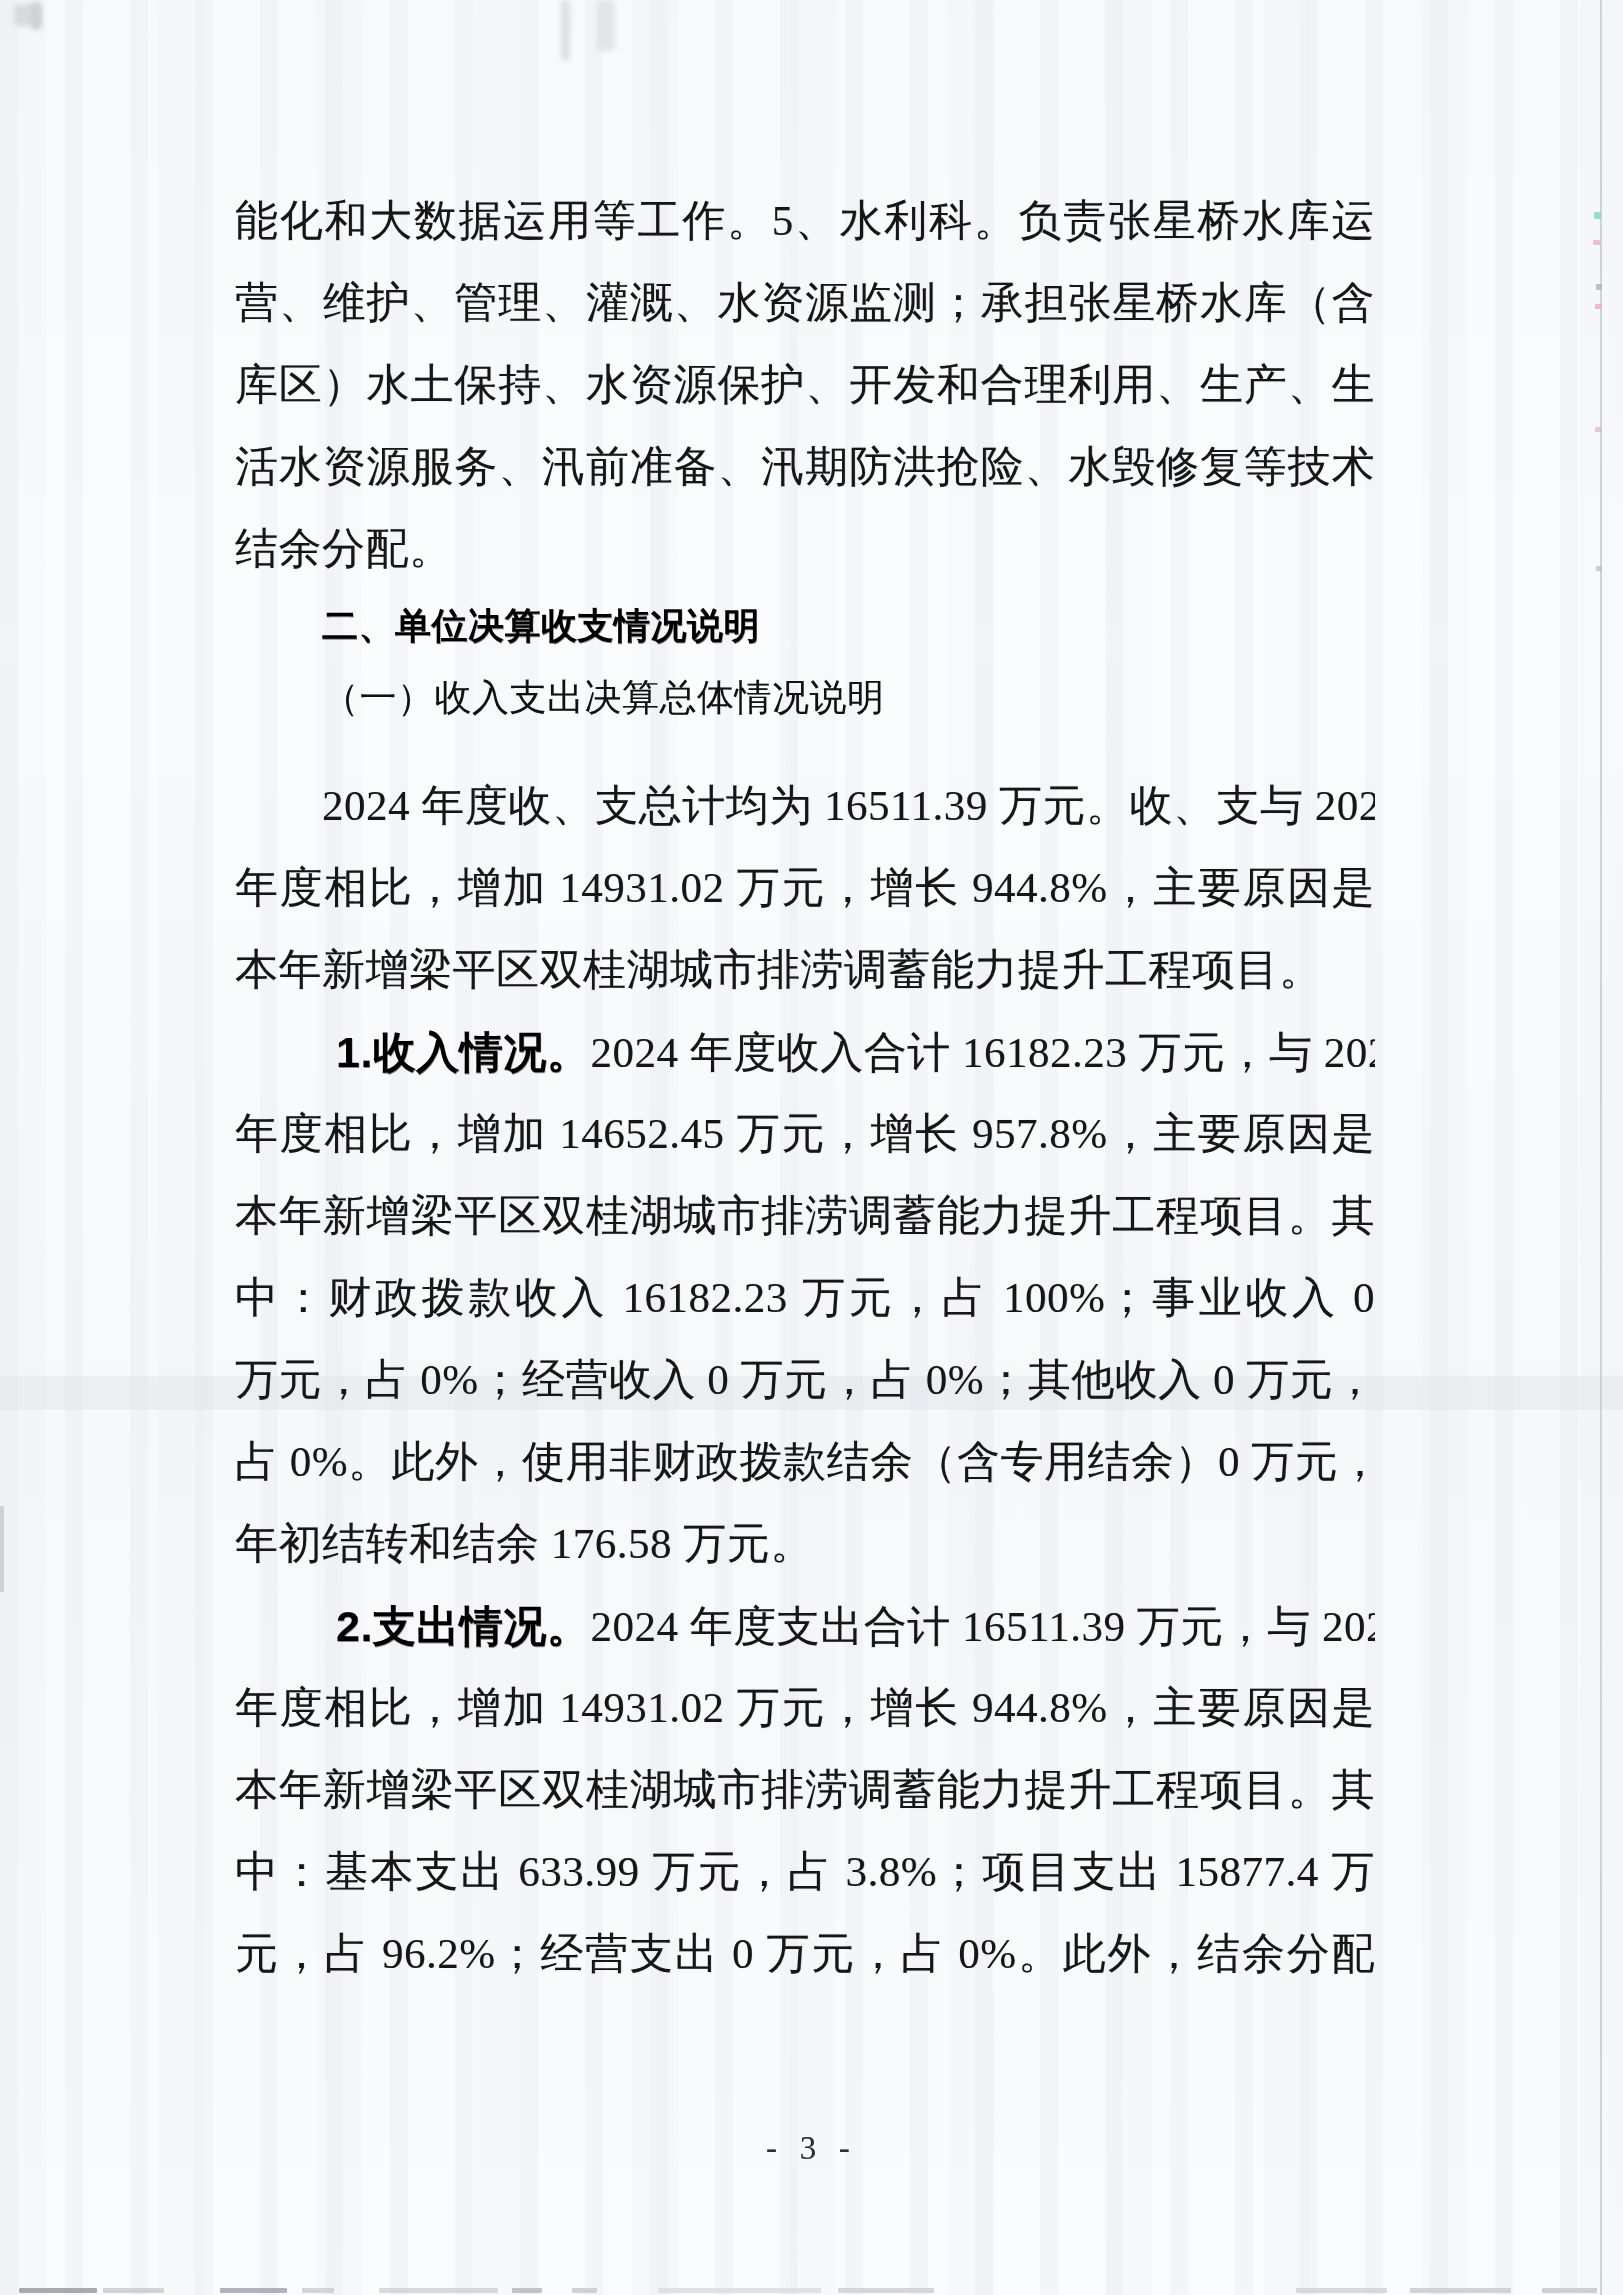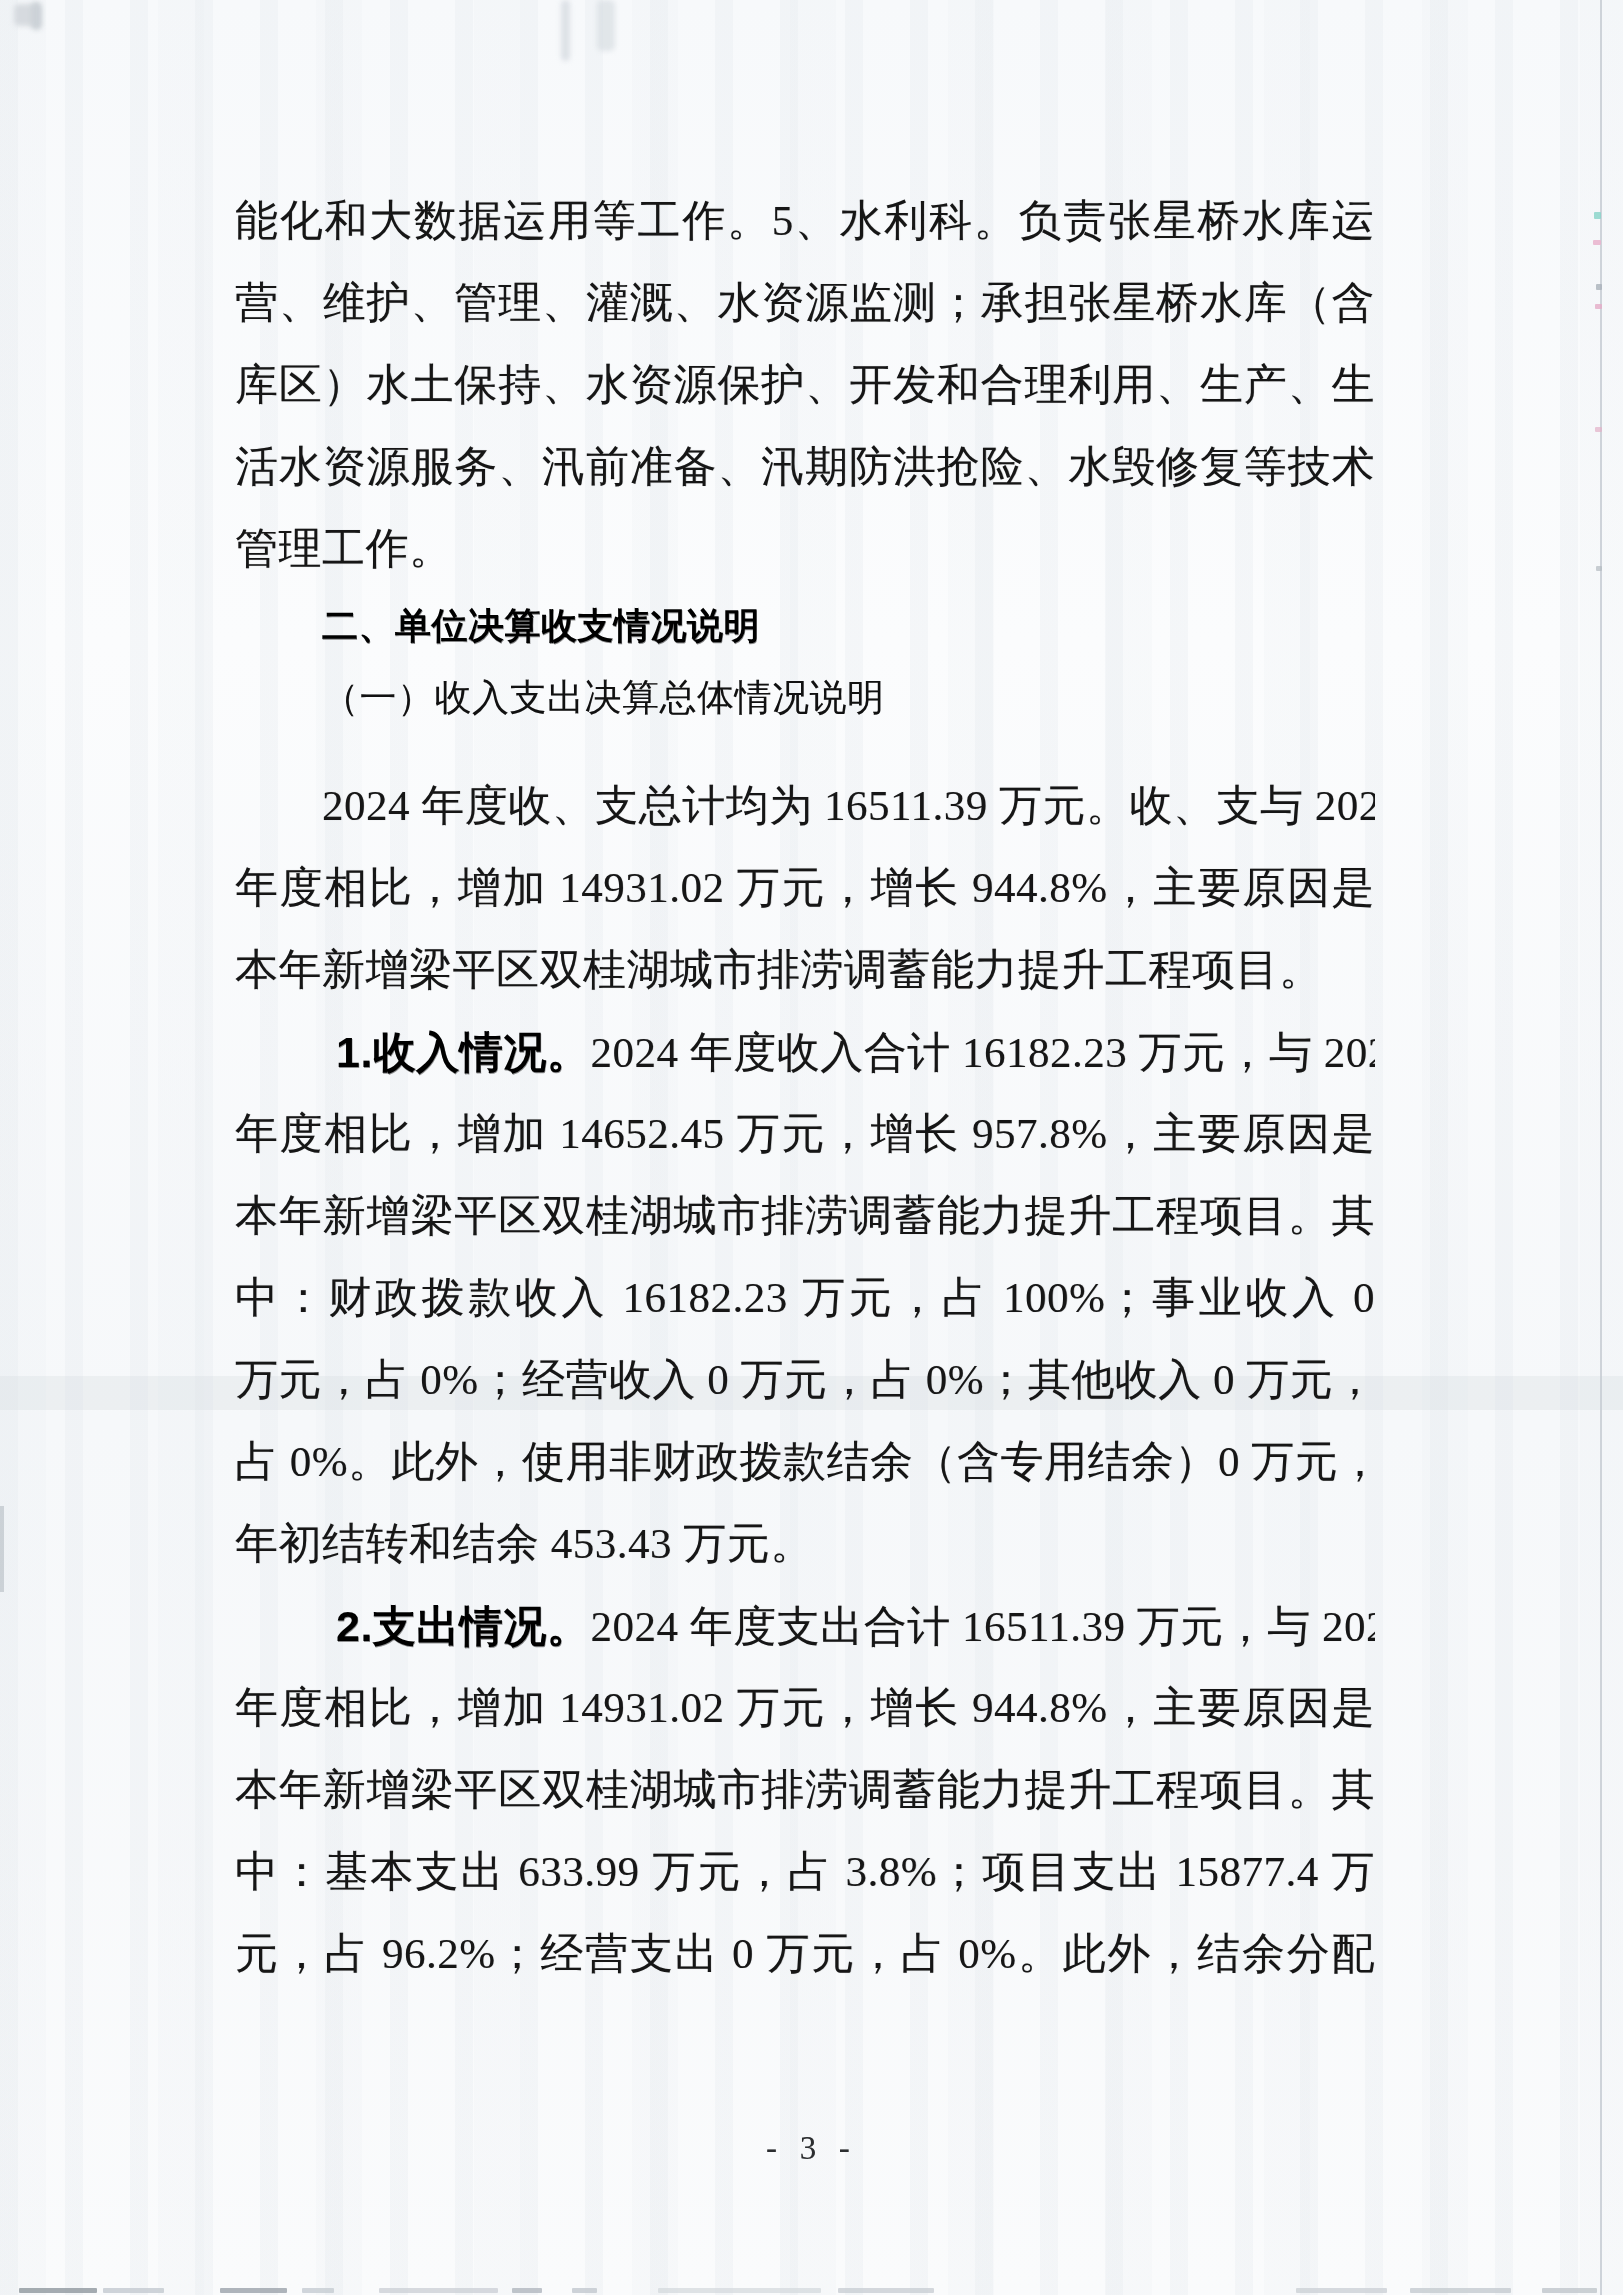--- a/index.html
+++ b/index.html
@@ -147,39 +147,39 @@
   <div class="artifact dash" style="left:1296px; width:91px; background:#ccd1d6; opacity:.8;"></div>
   <div class="artifact dash" style="left:1410px; width:101px; background:#c4cad0; opacity:.8;"></div>
   <div class="artifact dash" style="left:1542px; width:55px; background:#bfc5cb; opacity:.8;"></div>
 
   <main class="textblock">
 
     <div class="ln">能化和大数据运用等工作。5、水利科。负责张星桥水库运</div>
     <div class="ln">营、维护、管理、灌溉、水资源监测；承担张星桥水库（含</div>
     <div class="ln">库区）水土保持、水资源保护、开发和合理利用、生产、生</div>
     <div class="ln">活水资源服务、汛前准备、汛期防洪抢险、水毁修复等技术</div>
-    <div class="ln last">管理工作。</div>
+    <div class="ln last">结余分配。</div>
 
     <div class="ln heading indent">二、单位决算收支情况说明</div>
 
     <div class="ln kaiti indent">（一）收入支出决算总体情况说明</div>
 
     <div class="ln indent gap-above">2024 年度收、支总计均为 16511.39 万元。收、支与 2023</div>
     <div class="ln">年度相比，增加 14931.02 万元，增长 944.8%，主要原因是</div>
     <div class="ln last">本年新增梁平区双桂湖城市排涝调蓄能力提升工程项目。</div>
 
     <div class="ln indent">
       <span class="runin">1.收入情况。</span><span>2024 年度收入合计 16182.23 万元，与 2023</span>
     </div>
     <div class="ln">年度相比，增加 14652.45 万元，增长 957.8%，主要原因是</div>
     <div class="ln">本年新增梁平区双桂湖城市排涝调蓄能力提升工程项目。其</div>
     <div class="ln">中：财政拨款收入 16182.23 万元，占 100%；事业收入 0</div>
     <div class="ln">万元，占 0%；经营收入 0 万元，占 0%；其他收入 0 万元，</div>
     <div class="ln">占 0%。此外，使用非财政拨款结余（含专用结余）0 万元，</div>
-    <div class="ln last">年初结转和结余 453.43 万元。</div>
+    <div class="ln last">年初结转和结余 176.58 万元。</div>
 
     <div class="ln indent">
       <span class="runin">2.支出情况。</span><span>2024 年度支出合计 16511.39 万元，与 2023</span>
     </div>
     <div class="ln">年度相比，增加 14931.02 万元，增长 944.8%，主要原因是</div>
     <div class="ln">本年新增梁平区双桂湖城市排涝调蓄能力提升工程项目。其</div>
     <div class="ln">中：基本支出 633.99 万元，占 3.8%；项目支出 15877.4 万</div>
     <div class="ln">元，占 96.2%；经营支出 0 万元，占 0%。此外，结余分配</div>
 
   </main>

